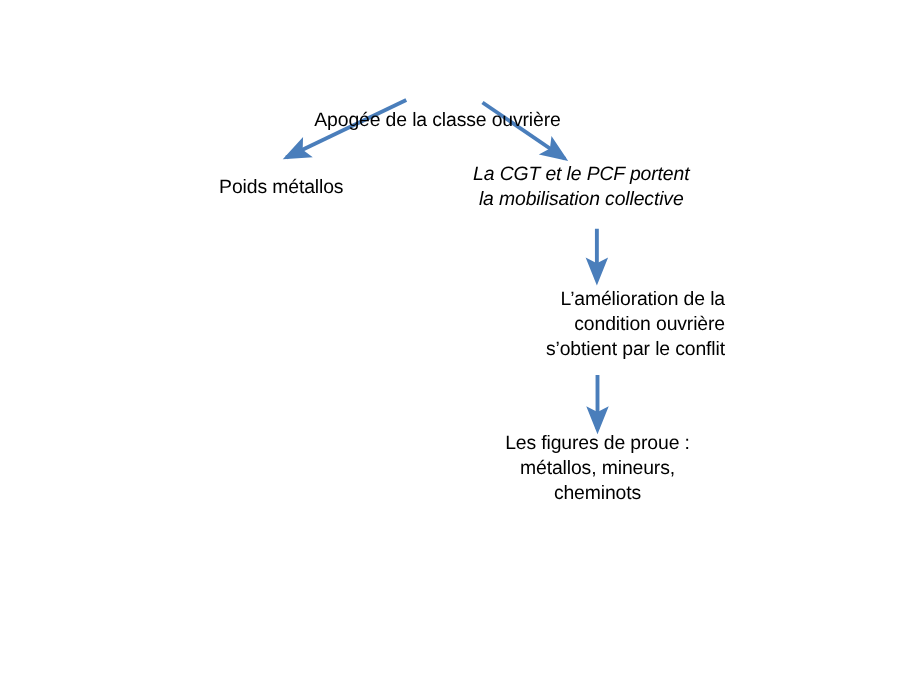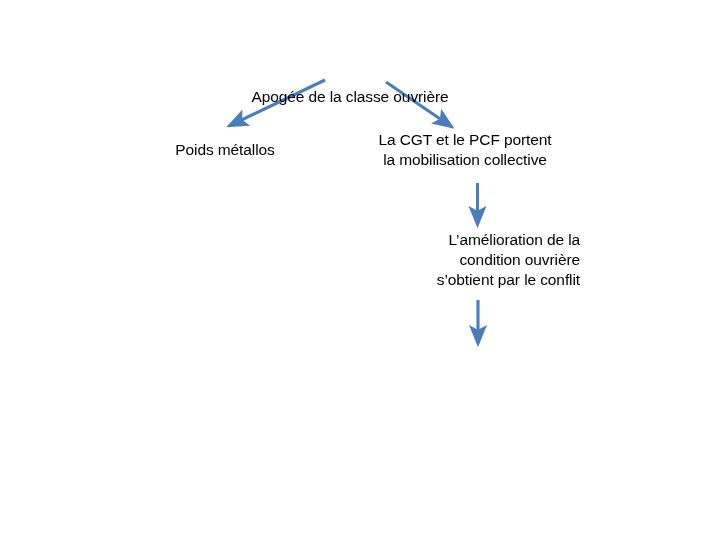--- a/index.html
+++ b/index.html
@@ -44,20 +44,21 @@
   }
   #node-poids {
     left: 120px;
     top: 140px;
     width: 210px;
   }
   #node-cgt {
     left: 360px;
     top: 130px;
     width: 210px;
+    font-style: italic;
   }
   #node-amelioration {
     left: 380px;
     top: 230px;
     width: 200px;
     text-align: right;
   }
   #node-figures {
     left: 378px;
     top: 345px;
@@ -92,14 +93,17 @@
 
   <div class="node" id="node-poids">Poids métallos</div>
 
   <div class="node" id="node-cgt">La CGT et le PCF portent
 la mobilisation collective</div>
 
   <div class="node" id="node-amelioration">L’amélioration de la
 condition ouvrière
 s’obtient par le conflit</div>
 
+  <div class="node" id="node-figures">Les figures de proue :
+métallos, mineurs,
+cheminots</div>
 
 </div>
 
 </body></html>

